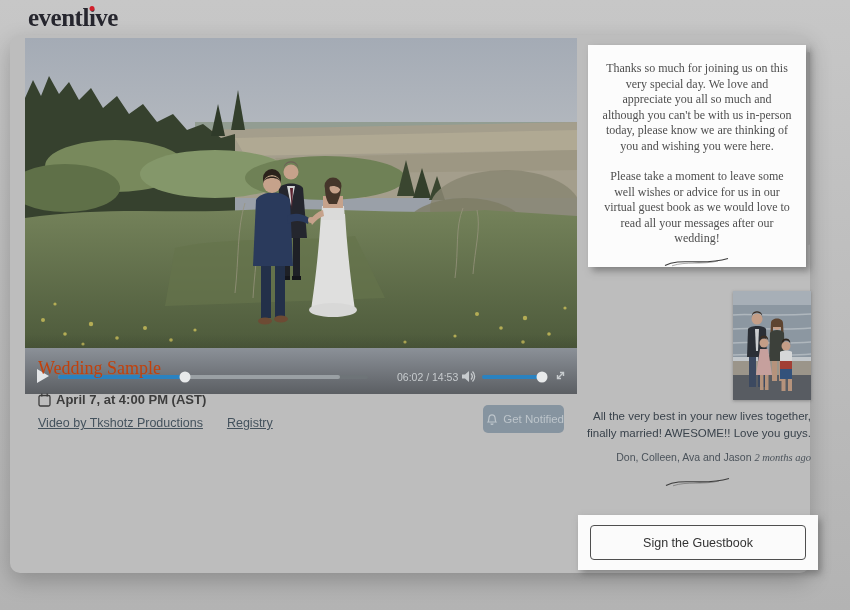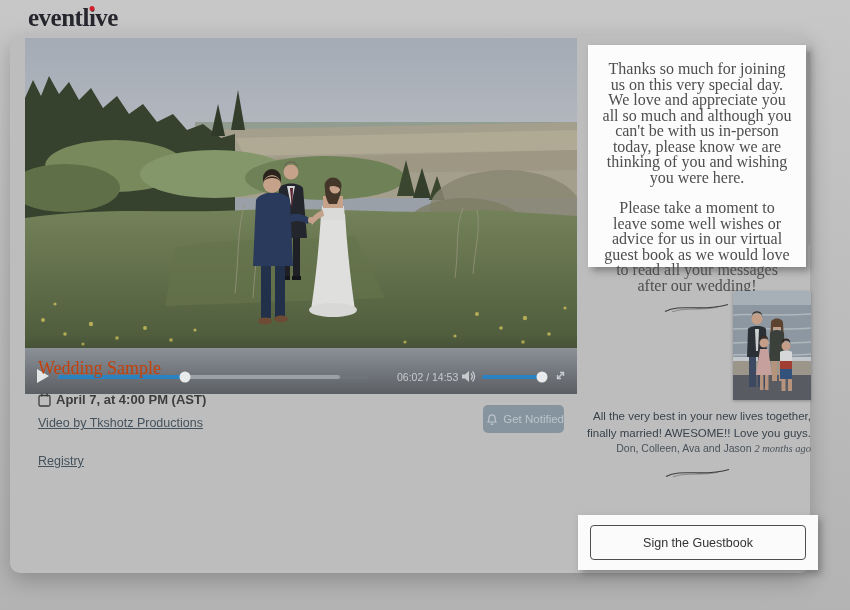--- a/index.html
+++ b/index.html
@@ -63,52 +63,52 @@
   }
   .volume-fill { position:absolute; left:0; top:0; height:100%; background:#2a82c0; border-radius:2px; }
   .fullscreen-icon { position:absolute; left:529px; top:9px; cursor:pointer; }
   
   .event-title {
     position:absolute; left:38px; top:358px;
     font-family:Liberation Serif, serif; font-size:18px; color:#c2410c;
   }
   .date-row { position:absolute; left:38px; top:392px; display:flex; align-items:center; gap:5px; }
   .date-text { font-size:13px; color:#3c3c3c; font-weight:bold; }
-  .links-row { position:absolute; left:38px; top:416px; display:flex; gap:24px;flex-direction:column; }
+  .links-row { position:absolute; left:38px; top:416px; display:flex; gap:24px; }
   .page-link {
     font-size:12.5px; color:#44525d; text-decoration:underline; cursor:pointer;
   }
   .notify-btn {
     position:absolute; left:483px; top:405px; width:81px; height:28px;
     background:#8694a0; border:none; border-radius:5px; cursor:pointer;
     display:flex; align-items:center; justify-content:flex-end; gap:5px;
   }
   .notify-label { font-size:11.5px; color:#bdc5cb; }
   
   .welcome-card {
     position:absolute; left:588px; top:45px; width:218px; height:222px;
     background:#fcfcfc; box-shadow:4px 4px 7px rgba(80,80,80,0.55);
     padding:16px 13px 8px 13px; text-align:center;
   }
   .welcome-card p {
-    font-family:"Liberation Serif", serif; font-size:16px; line-height:15.5px;
+    font-family:"Liberation Serif", serif; font-size:12px; line-height:15.5px;
     color:#4e4e4e;
   }
   .welcome-card p + p { margin-top:15px; }
   .swoosh { display:block; margin:6px auto 0 auto; }
   .scrollbar-thumb {
     position:absolute; left:807px; top:52px; width:3px; height:193px;
     background:#8e8e8e; border-radius:2px; cursor:pointer;
   }
   .entry { position:absolute; left:585px; top:291px; width:226px; text-align:right; }
   .entry-photo { width:78px; height:109px; display:inline-block; box-shadow:0 1px 3px rgba(60,60,60,0.4); }
   .entry-message {
     margin-top:4px; font-size:11.5px; line-height:17px; color:#39424b;
   }
-  .entry-sig { font-size:10.5px; color:#4a525a; }
+  .entry-sig { margin-top:9px; font-size:10.5px; color:#4a525a; }
   .entry-sig .time-ago { font-style:italic; font-family:"Liberation Serif", serif; }
   .entry .swoosh { margin-top:10px; }
   .sign-strip {
     position:absolute; left:578px; top:515px; width:240px; height:55px;
     background:#fbfbfb; box-shadow:3px 4px 7px rgba(80,80,80,0.5);
   }
   .sign-btn {
     position:absolute; left:12px; top:10px; width:216px; height:35px;
     background:#fbfbfb; border:1px solid #4f4f4f; border-radius:4px;
     font-size:12.5px; color:#333; cursor:pointer;

